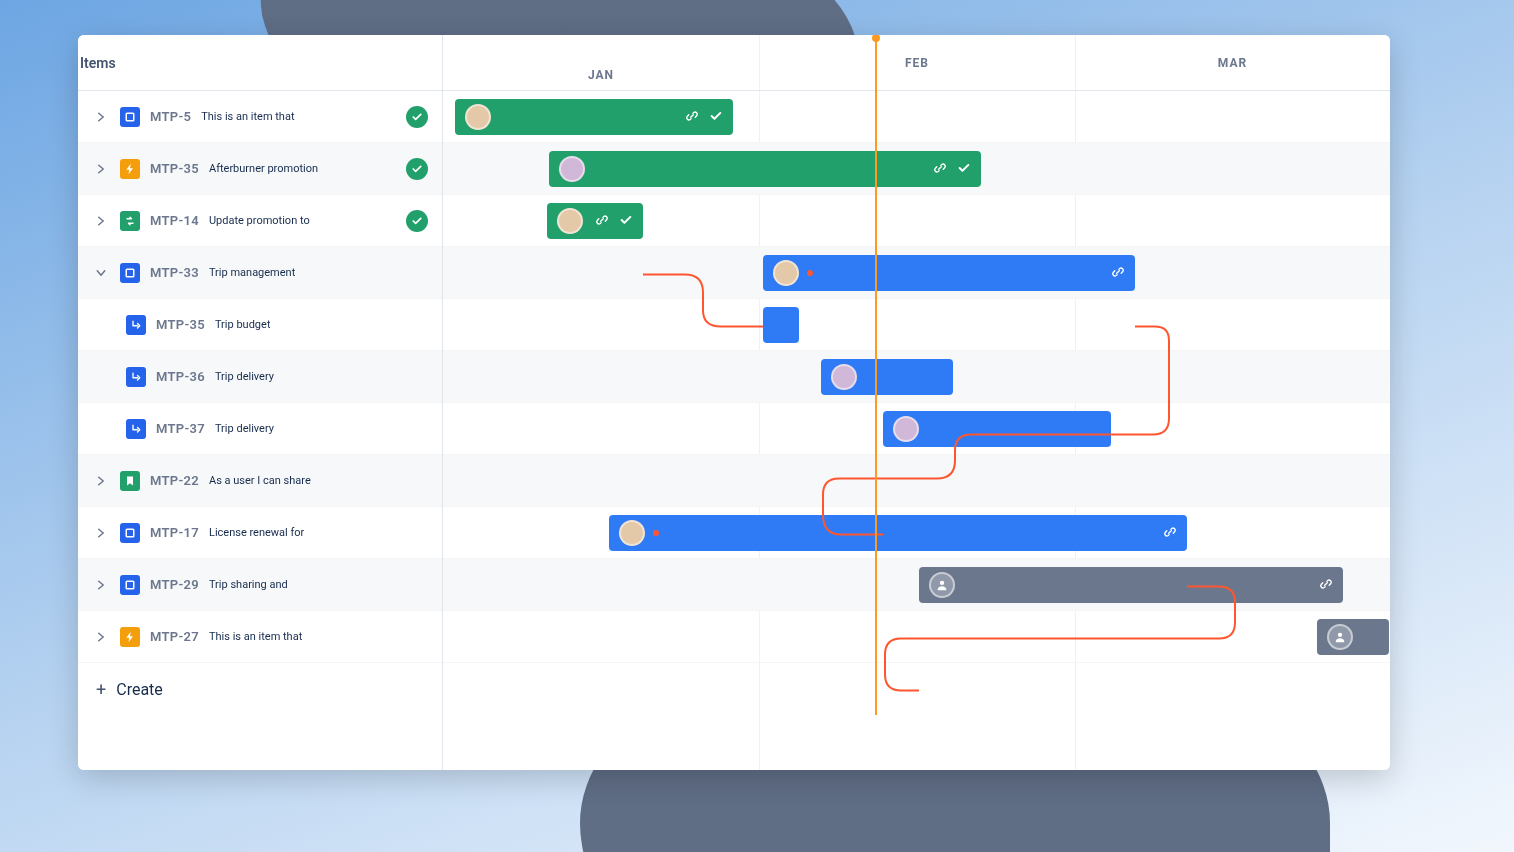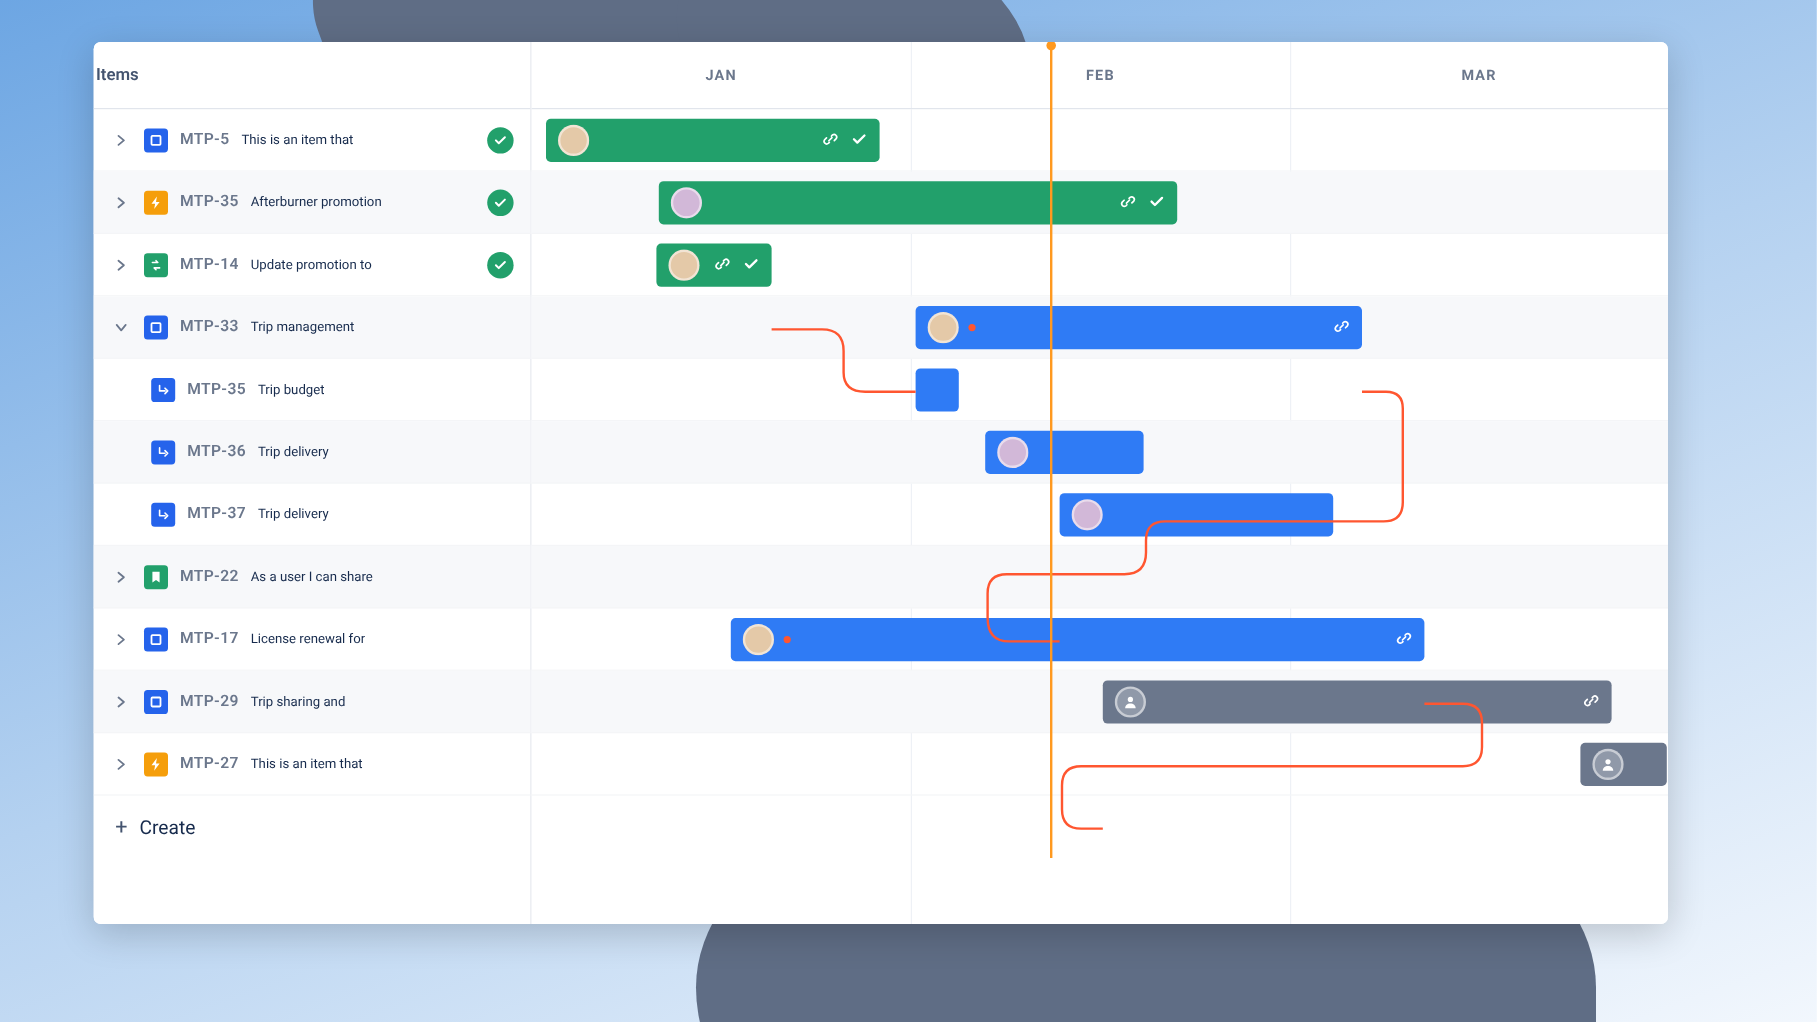--- a/index.html
+++ b/index.html
@@ -243,21 +243,21 @@
           </div>
         </div>
       <div class="create-row">
         <span class="plus">+</span>
         <span>Create</span>
       </div>
     </div>
 
     <div class="timeline">
       <div class="tl-header" id="tl-header">
-          <div class="month-label" style="left: 0px; width: 316px;">JAN</div>
+          <div class="month-label" style="left: 0px; width: 316px; margin-top: 12px;">JAN</div>
           <div class="month-label" style="left: 316px; width: 316px;">FEB</div>
           <div class="month-col" style="left: 316px; width: 0px;"></div>
           <div class="month-label" style="left: 632px; width: 315px;">MAR</div>
           <div class="month-col" style="left: 632px; width: 0px;"></div>
         </div>
       <div class="tl-body" id="tl-body">
         <svg class="dep-svg" id="dep-svg" viewBox="0 0 947 572">
             <path d="M 200 130 L 242 130 Q 260 130 260 148 L 260 166 Q 260 182 278 182 L 320 182"></path>
             <path d="M 692 182 L 712 182 Q 726 182 726 196 L 726 274 Q 726 290 710 290 L 528 290 Q 512 290 512 306 L 512 316 Q 512 334 494 334 L 396 334 Q 380 334 380 350 L 380 370 Q 380 390 398 390 L 440 390"></path>
             <path d="M 744 442 L 776 442 Q 792 442 792 458 L 792 478 Q 792 494 776 494 L 458 494 Q 442 494 442 510 L 442 530 Q 442 546 458 546 L 476 546"></path>

